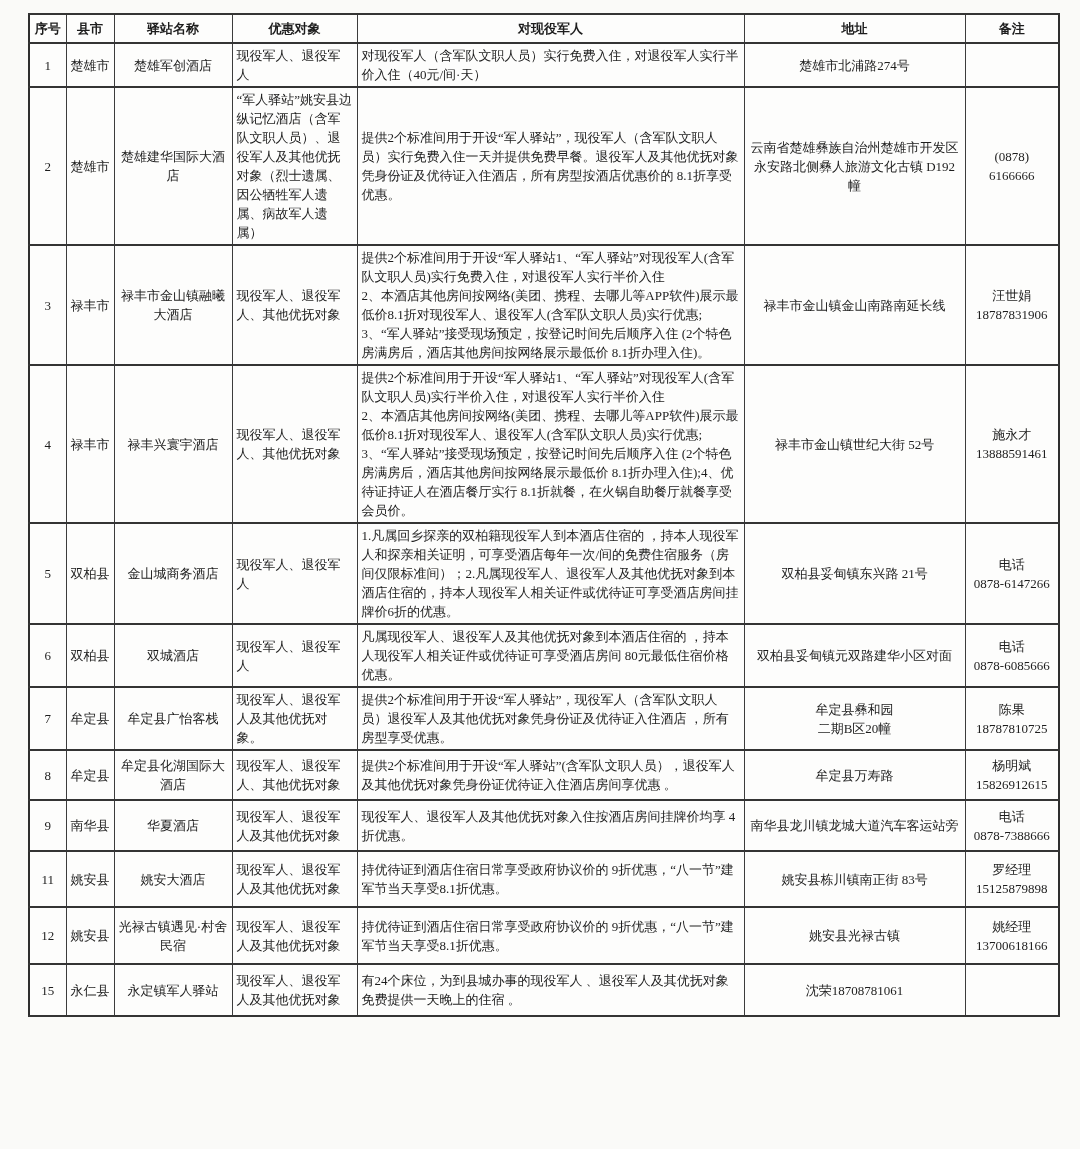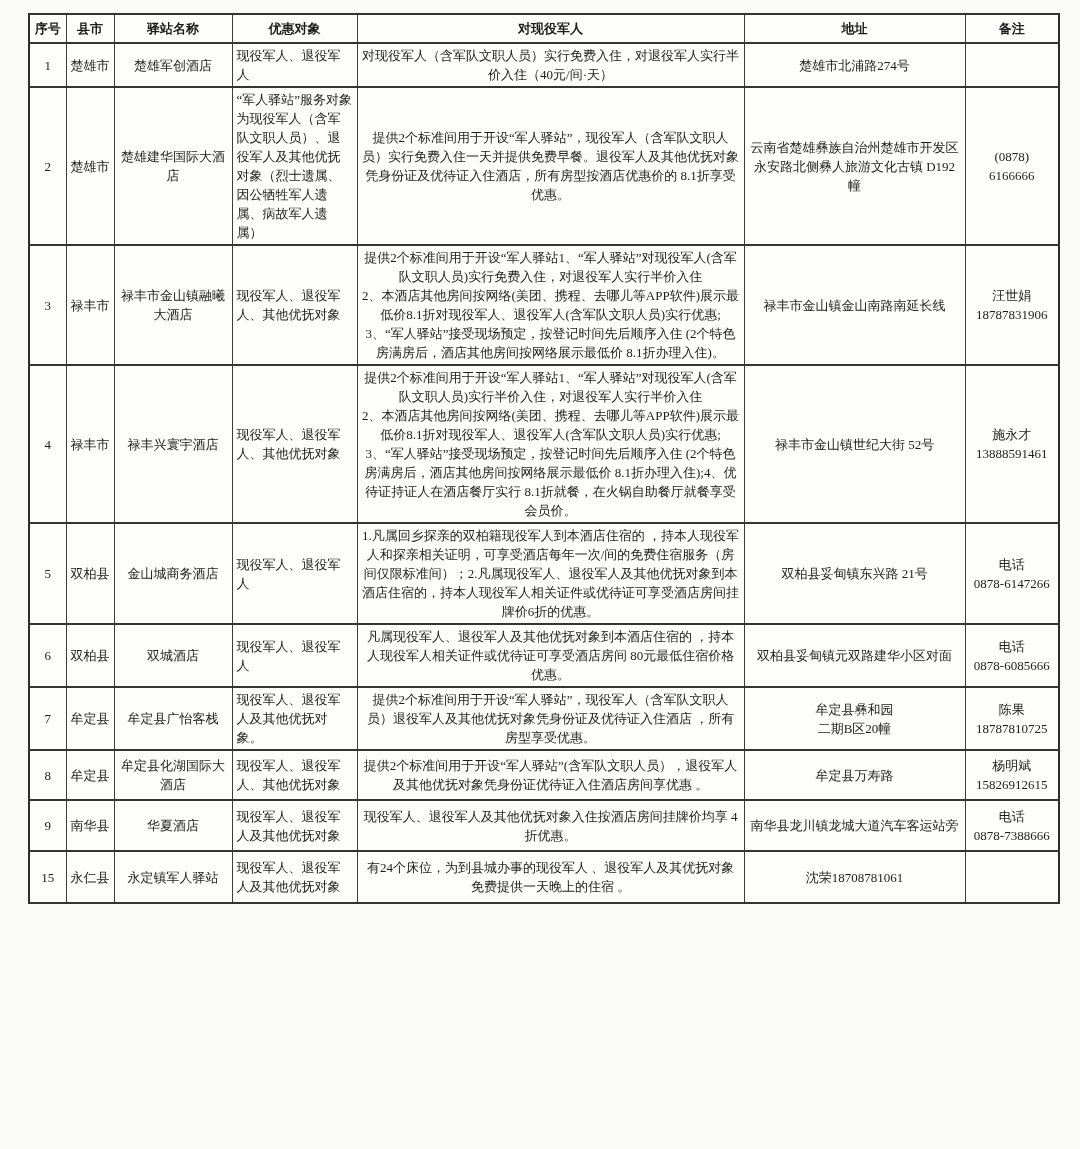--- a/index.html
+++ b/index.html
@@ -38,21 +38,21 @@
   th{
     font-weight:bold;
     text-align:center;
     font-size:13.5px;
     background:#fdfdfc;
   }
   td{background:#fdfdfc;}
   .c-center{text-align:center;}
   .c-left{text-align:left;margin-top:36px;}
   .prewrap{white-space:pre-line;}
-  td.cell-content{padding:3px 6px 3px 5px;text-align:center;}
+  td.cell-content{padding:3px 6px 3px 5px;}
   td.cell-target{padding:3px 5px;}
   td.cell-address{padding:3px 6px;font-family:Liberation Serif, serif;}
 </style>
 </head>
 <body>
 
 <div class="page">
   <table class="station-table">
     <colgroup>
       <col style="width:37px">
@@ -81,21 +81,21 @@
         <td class="c-center prewrap">楚雄军创酒店</td>
         <td class="c-left cell-target prewrap">现役军人、退役军人</td>
         <td class="c-left cell-content prewrap">对现役军人（含军队文职人员）实行免费入住，对退役军人实行半价入住（40元/间·天）</td>
         <td class="c-center cell-address prewrap">楚雄市北浦路274号</td>
         <td class="c-center prewrap"></td>
       </tr>
       <tr style="height:102px">
         <td class="c-center cell-no">2</td>
         <td class="c-center">楚雄市</td>
         <td class="c-center prewrap">楚雄建华国际大酒店</td>
-        <td class="c-left cell-target prewrap">“军人驿站”服务对象为现役军人（含军队文职人员）、退役军人及其他优抚对象（烈士遗属、因公牺牲军人遗属、病故军人遗属）</td>
+        <td class="c-left cell-target prewrap">“军人驿站”姚安县边纵记忆酒店（含军队文职人员）、退役军人及其他优抚对象（烈士遗属、因公牺牲军人遗属、病故军人遗属）</td>
         <td class="c-left cell-content prewrap">提供2个标准间用于开设“军人驿站”，现役军人（含军队文职人员）实行免费入住一天并提供免费早餐。退役军人及其他优抚对象凭身份证及优待证入住酒店，所有房型按酒店优惠价的 8.1折享受优惠。</td>
         <td class="c-center cell-address prewrap">云南省楚雄彝族自治州楚雄市开发区永安路北侧彝人旅游文化古镇 D192幢</td>
         <td class="c-center prewrap">(0878)
 6166666</td>
       </tr>
       <tr style="height:116px">
         <td class="c-center cell-no">3</td>
         <td class="c-center">禄丰市</td>
         <td class="c-center prewrap">禄丰市金山镇融曦大酒店</td>
         <td class="c-left cell-target prewrap">现役军人、退役军人、其他优抚对象</td>
@@ -162,20 +162,40 @@
       <tr style="height:51px">
         <td class="c-center cell-no">9</td>
         <td class="c-center">南华县</td>
         <td class="c-center prewrap">华夏酒店</td>
         <td class="c-left cell-target prewrap">现役军人、退役军人及其他优抚对象</td>
         <td class="c-left cell-content prewrap">现役军人、退役军人及其他优抚对象入住按酒店房间挂牌价均享 4折优惠。</td>
         <td class="c-center cell-address prewrap">南华县龙川镇龙城大道汽车客运站旁</td>
         <td class="c-center prewrap">电话
 0878-7388666</td>
       </tr>
+      <tr style="height:56px">
+        <td class="c-center cell-no">11</td>
+        <td class="c-center">姚安县</td>
+        <td class="c-center prewrap">姚安大酒店</td>
+        <td class="c-left cell-target prewrap">现役军人、退役军人及其他优抚对象</td>
+        <td class="c-left cell-content prewrap">持优待证到酒店住宿日常享受政府协议价的 9折优惠，“八一节”建军节当天享受8.1折优惠。</td>
+        <td class="c-center cell-address prewrap">姚安县栋川镇南正街 83号</td>
+        <td class="c-center prewrap">罗经理
+15125879898</td>
+      </tr>
+      <tr style="height:57px">
+        <td class="c-center cell-no">12</td>
+        <td class="c-center">姚安县</td>
+        <td class="c-center prewrap">光禄古镇遇见·村舍民宿</td>
+        <td class="c-left cell-target prewrap">现役军人、退役军人及其他优抚对象</td>
+        <td class="c-left cell-content prewrap">持优待证到酒店住宿日常享受政府协议价的 9折优惠，“八一节”建军节当天享受8.1折优惠。</td>
+        <td class="c-center cell-address prewrap">姚安县光禄古镇</td>
+        <td class="c-center prewrap">姚经理
+13700618166</td>
+      </tr>
       <tr style="height:52px">
         <td class="c-center cell-no">15</td>
         <td class="c-center">永仁县</td>
         <td class="c-center prewrap">永定镇军人驿站</td>
         <td class="c-left cell-target prewrap">现役军人、退役军人及其他优抚对象</td>
         <td class="c-left cell-content prewrap">有24个床位，为到县城办事的现役军人 、退役军人及其优抚对象免费提供一天晚上的住宿 。</td>
         <td class="c-center cell-address prewrap">沈荣18708781061</td>
         <td class="c-center prewrap"></td>
       </tr>
 

